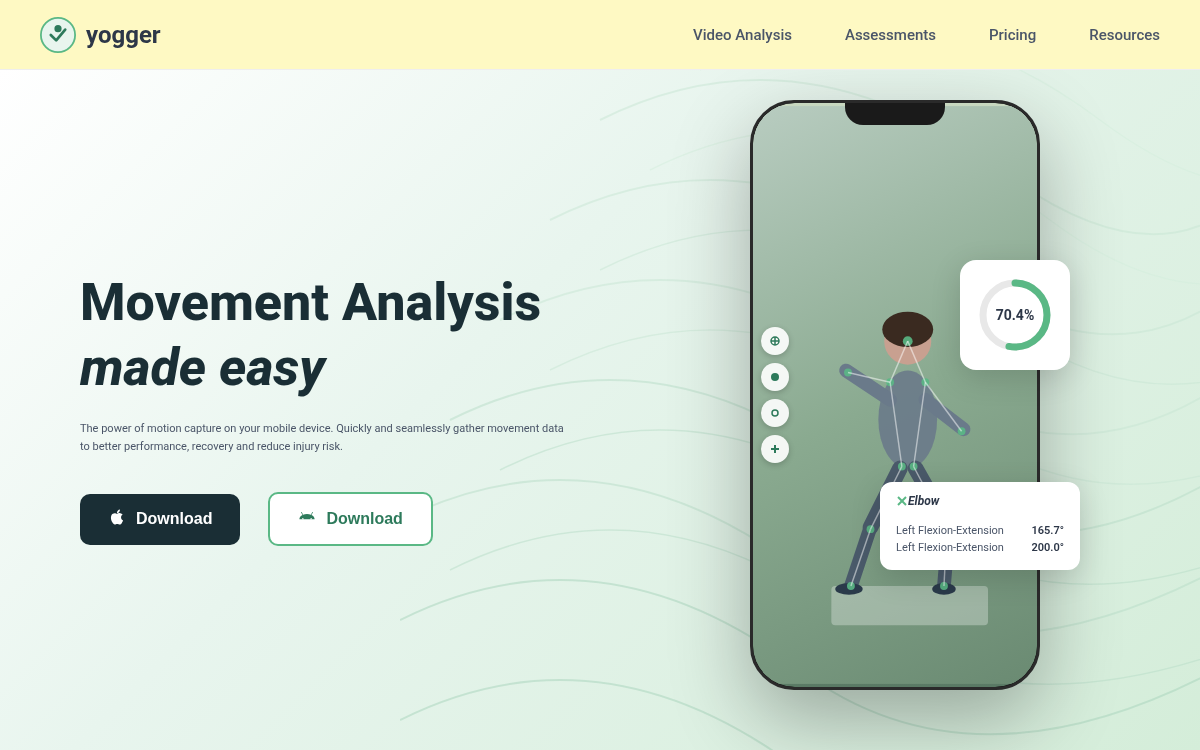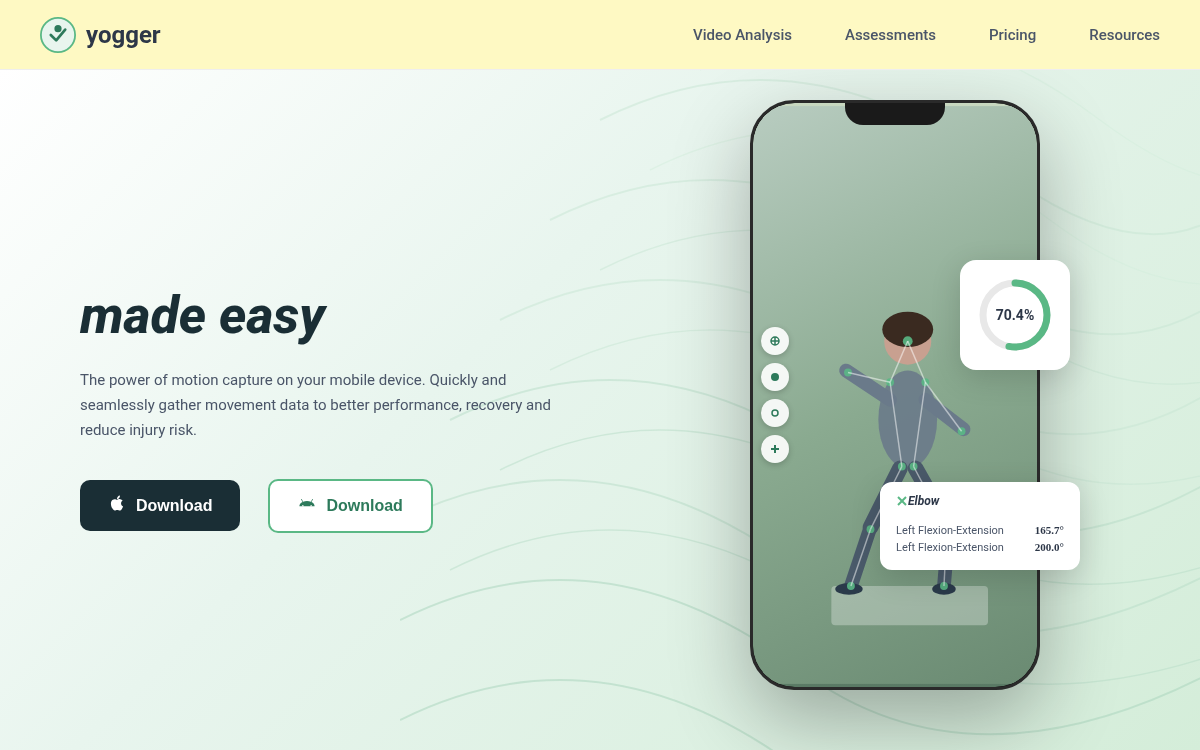--- a/index.html
+++ b/index.html
@@ -40,21 +40,21 @@
     .hero-left { flex: 0 0 560px; }
     .hero-title {
       font-size: 52px; font-weight: 800; color: #1a2e35; line-height: 1.1;
       margin-bottom: 8px;
     }
     .hero-title-italic {
       font-size: 52px; font-weight: 800; color: #1a2e35; line-height: 1.1;
       font-style: italic; margin-bottom: 24px; display: block;
     }
     .hero-subtitle {
-      font-size: 15px; color: #4a5568; line-height: 1.65;
+      font-size: 11px; color: #4a5568; line-height: 1.65;
       max-width: 490px; margin-bottom: 36px;
     }
     .hero-buttons { display: flex; gap: 28px; align-items: center; }
 
     .btn-apple {
       display: flex; align-items: center; gap: 10px;
       background: #1a2e35; color: #fff; border: none; border-radius: 10px;
       padding: 14px 28px; font-size: 16px; font-weight: 600; cursor: pointer;
       text-decoration: none;
     }
@@ -129,21 +129,21 @@
       box-shadow: 0 8px 30px rgba(0,0,0,0.15); width: 200px; z-index: 5;
     }
     .card-elbow-title {
       font-size: 12px; font-weight: 700; color: #2d3748; margin-bottom: 16px;
       display: flex; align-items: center; gap: 0; font-style: italic;
     }
     .card-elbow-row {
       display: flex; justify-content: space-between;
       font-size: 11px; color: #4a5568; margin-bottom: 4px;
     }
-    .card-elbow-val { font-weight: 600; color: #2d3748; font-family: Liberation Serif, serif; }
+    .card-elbow-val { font-weight: 600; color: #2d3748; }
 
     
     .woman-svg { position: absolute; bottom: 0; left: 0; width: 100%; height: 100%; }
   </style>
 </head>
 <body>
 
 <nav>
   <div class="logo">
     <svg class="logo-icon" viewBox="0 0 40 40" fill="none" xmlns="http://www.w3.org/2000/svg">
@@ -177,20 +177,21 @@
       <path d="M200 250 Q400 150 600 300 T1000 250" stroke="#c8e6d4" stroke-width="1.5" fill="none"></path>
       <path d="M150 350 Q350 250 550 400 T1000 350" stroke="#c8e6d4" stroke-width="1.5" fill="none"></path>
       <path d="M100 450 Q300 350 500 500 T1000 450" stroke="#b8ddc8" stroke-width="1.5" fill="none"></path>
       <path d="M50 550 Q250 450 450 600 T1000 550" stroke="#b8ddc8" stroke-width="1.5" fill="none"></path>
     </svg>
   </div>
 
   <div class="hero-content">
 
     <div class="hero-left">
+      <h1 class="hero-title">Movement Analysis</h1>
       <span class="hero-title-italic">made easy</span>
       <p class="hero-subtitle">The power of motion capture on your mobile device. Quickly and seamlessly gather movement data to better performance, recovery and reduce injury risk.</p>
       <div class="hero-buttons">
 
         <button class="btn-apple">
           <span style="font-size:18px;">
             
             <svg width="18" height="18" viewBox="0 0 24 24" fill="white">
               <path d="M18.71 19.5c-.83 1.24-1.71 2.45-3.05 2.47-1.34.03-1.77-.79-3.29-.79-1.53 0-2 .77-3.27.82-1.31.05-2.3-1.32-3.14-2.53C4.25 17 2.94 12.45 4.7 9.39c.87-1.52 2.43-2.48 4.12-2.51 1.28-.02 2.5.87 3.29.87.78 0 2.26-1.07 3.8-.91.65.03 2.47.26 3.64 1.98-.09.06-2.17 1.28-2.15 3.81.03 3.02 2.65 4.03 2.68 4.04-.03.07-.42 1.44-1.38 2.83M13 3.5c.73-.83 1.94-1.46 2.94-1.5.13 1.17-.34 2.35-1.04 3.19-.69.85-1.83 1.51-2.95 1.42-.15-1.15.41-2.35 1.05-3.11z"></path>
             </svg>

